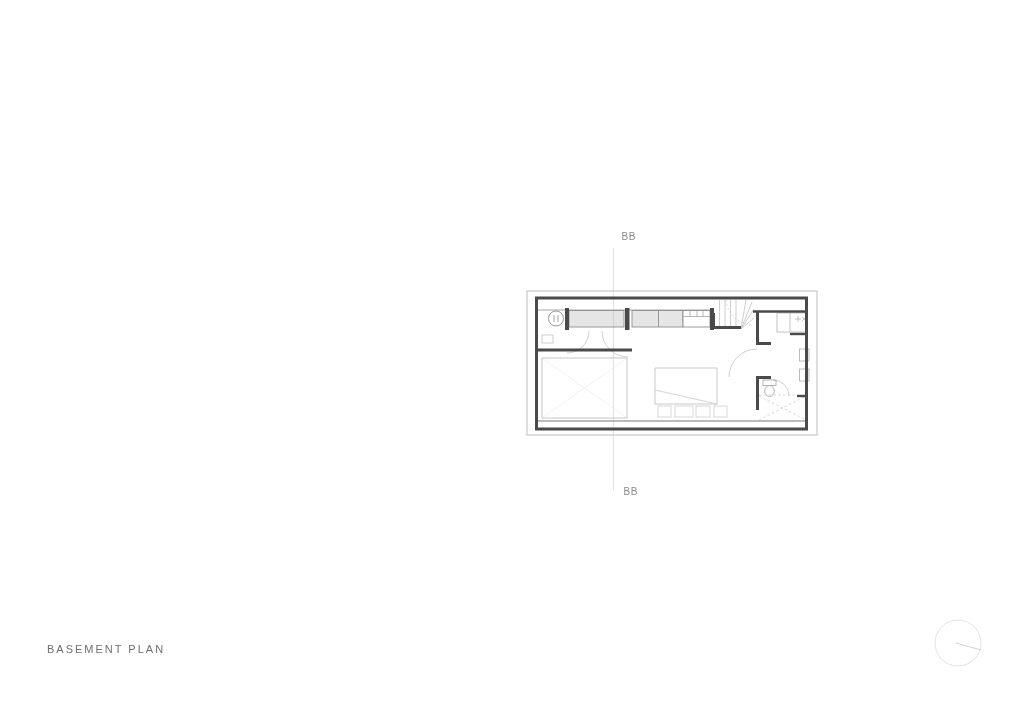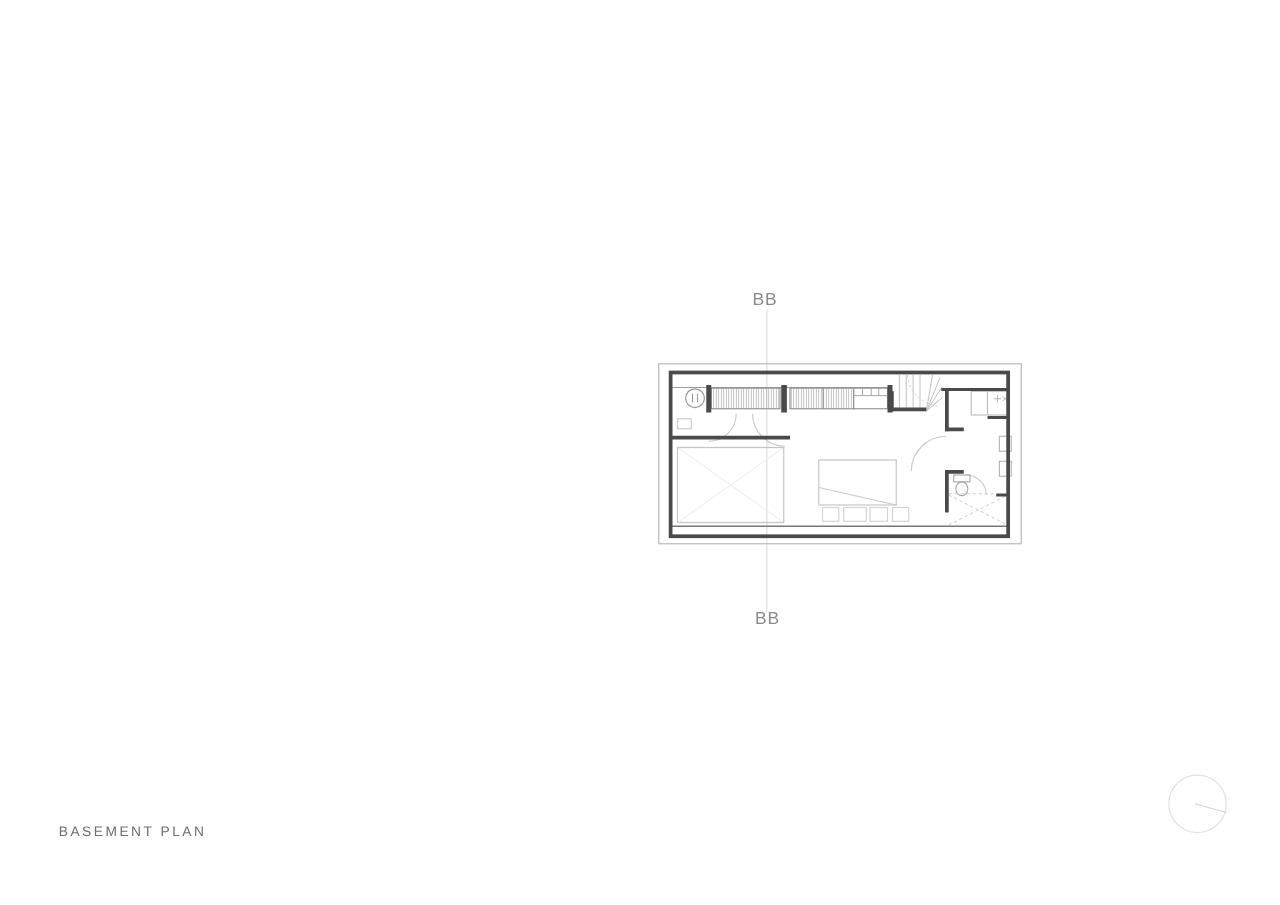--- a/index.html
+++ b/index.html
@@ -7,32 +7,32 @@
     width:1024px;height:724px;
     background:#ffffff;
     font-family:"Liberation Sans", sans-serif;
     position:relative;
     overflow:hidden;
   }
   .sheet{position:absolute;inset:0;}
   svg{position:absolute;left:0;top:0;}
   .marker-label{
     position:absolute;
-    font-size:14px;
+    font-size:10px;
     letter-spacing:0.6px;
     color:#8a8a8a;
     width:34px;
-    text-align:left;
+    text-align:right;
     user-select:none;
   }
   .marker-top{left:602px;top:231px;}
   .marker-bottom{left:604px;top:486px;}
   .sheet-title{
     position:absolute;
-    left:47px;top:660px;
+    left:47px;top:643px;
     font-size:11px;
     letter-spacing:2px;
     color:#6f6f6f;
     user-select:none;
   }
 </style>
 </head>
 <body>
 
 <div class="sheet">

